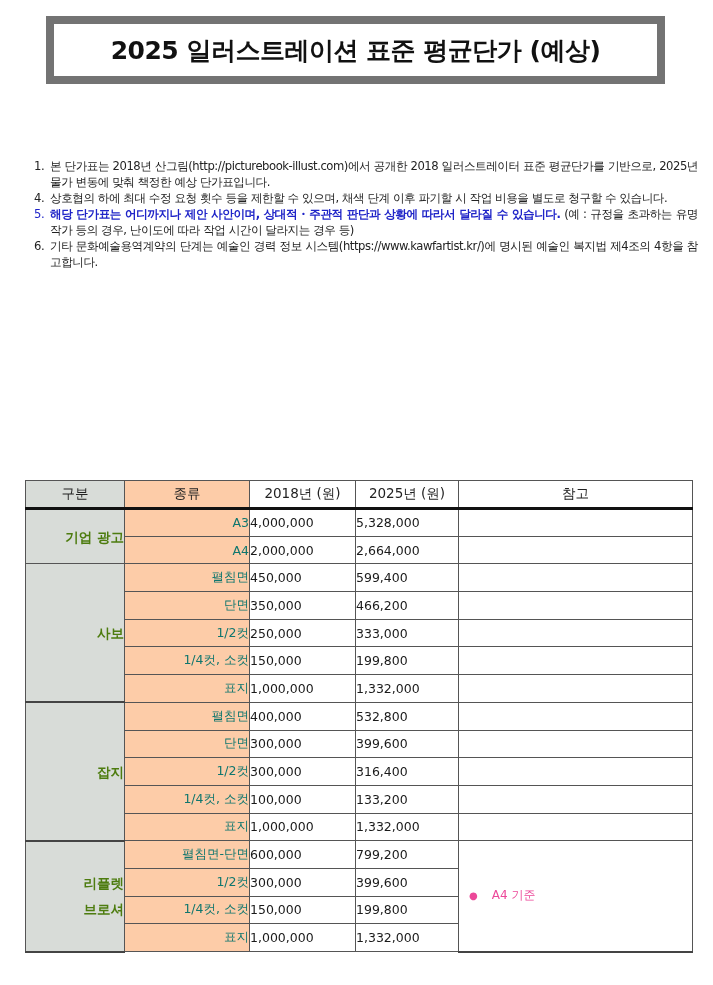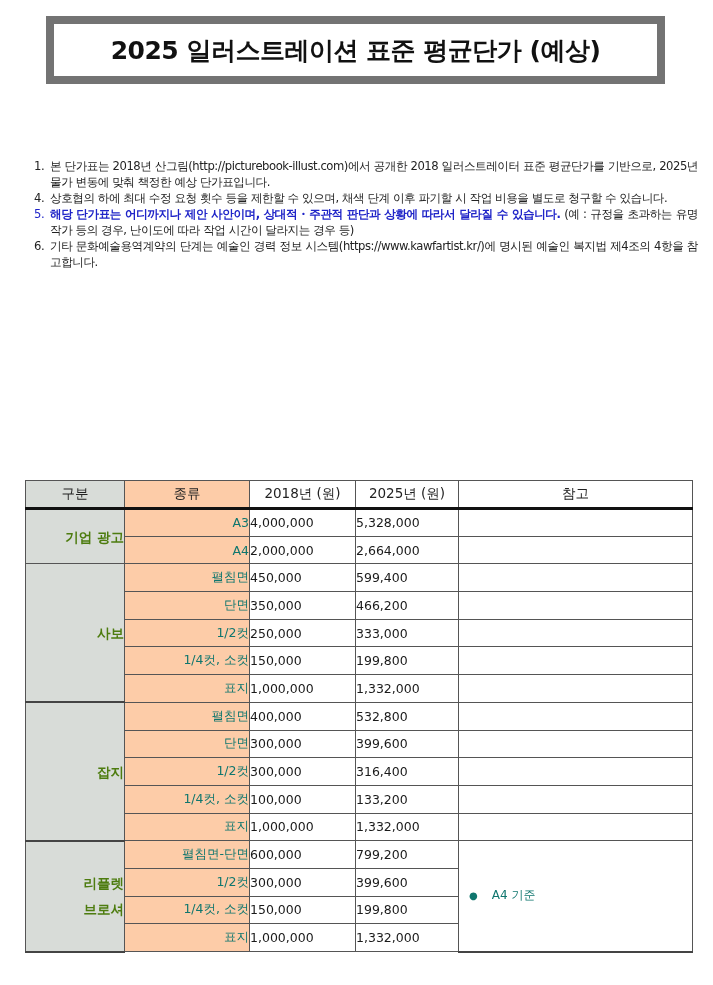--- a/index.html
+++ b/index.html
@@ -23,21 +23,21 @@
   table.price th { font-weight: normal; height: 28px; font-size: 13.5px; color: #222; }
   table.price thead tr { border-bottom: 3px solid #111; }
   table.price thead th { border-bottom: 3px solid #111; }
   .c-gray { background: #d8dcd8; }
   .c-orange { background: #fdcca8; }
   .c-white { background: #ffffff; }
   .num-cell { text-align: left; padding-right: 6px !important; }
   .group-label { text-align: right; line-height: 26px; font-size: 13.5px; color: #4d7c0f; font-weight: bold; }
   .kind { text-align: right; font-size: 12.5px; color: #0f766e; }
   .group-end td { border-bottom: 2px solid #444; }
-  .note-cell { vertical-align: middle; padding-left: 10px !important; font-size: 12px; color: #0f766e; }
+  .note-cell { vertical-align: middle; padding-left: 10px !important; font-size: 12px; color: #ec4899; }
   .bullet { display: inline-block; margin-right: 14px; font-size: 10px; }
 </style>
 </head>
 <body>
 
 <div class="title-box">
   <h1>2025 일러스트레이션 표준 평균단가 (예상)</h1>
 </div>
 
 <ol class="notes">

